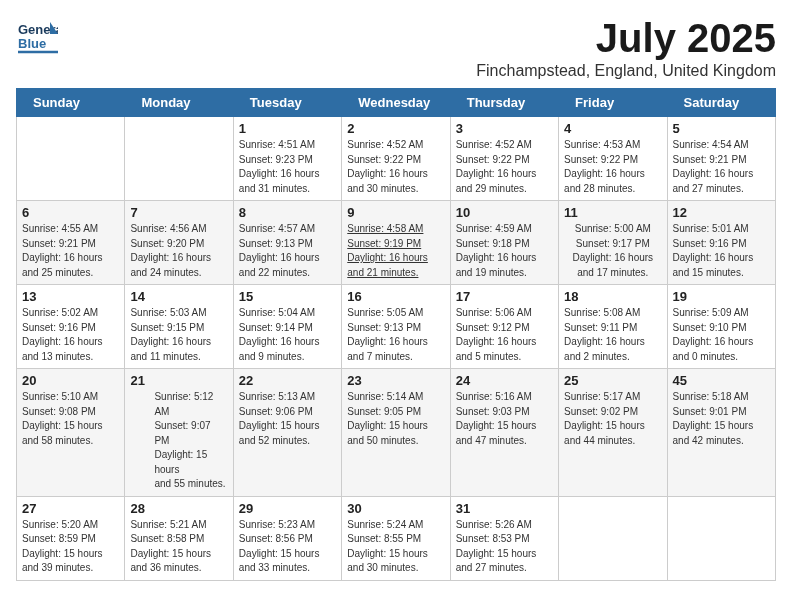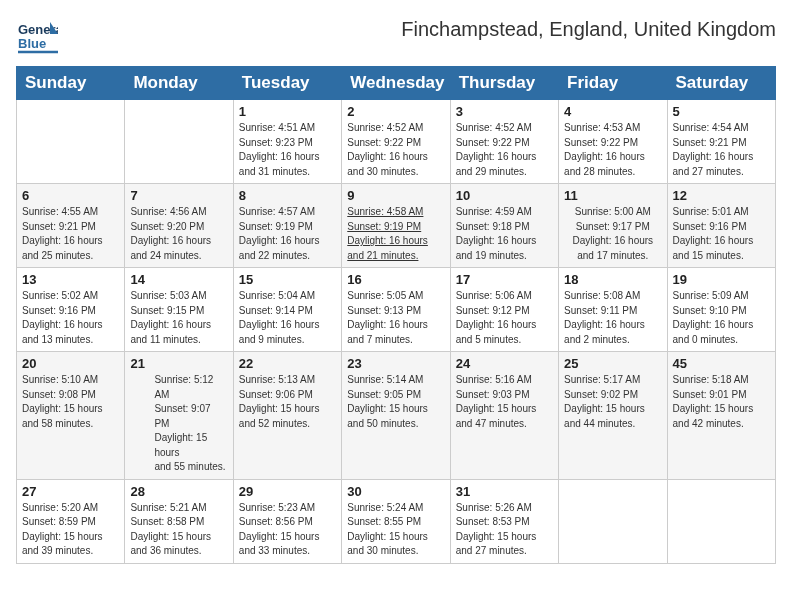--- a/index.html
+++ b/index.html
@@ -24,35 +24,35 @@
     .title-area {
       text-align: right;
     }
     .month-year {
       font-size: 40px;
       font-weight: bold;
       color: #1a1a1a;
       line-height: 1.1;
     }
     .location {
-      font-size: 20px;
+      font-size: 16px;
       color: #333;
       margin-top: 2px;
     }
     table {
       width: 100%;
       border-collapse: collapse;
       table-layout: fixed;
     }
     thead th {
       background: #2e6da4;
       color: #fff;
-      font-size: 17px;
+      font-size: 13px;
       font-weight: bold;
-      padding: 6px 8px;
+      padding: 6px 16px;
       text-align: left;
       border: 1px solid #2e6da4;
     }
     tbody td {
       border: 1px solid #ccc;
       vertical-align: top;
       padding: 4px 5px;
       font-size: 10.5px;
       color: #222;
       height: 80px;
@@ -92,20 +92,21 @@
     <div class="logo-wrapper">
       <svg width="42" height="42" viewBox="0 0 42 42">
         <text x="2" y="18" font-family="Arial" font-size="13" font-weight="bold" fill="#1a3a5c">General</text>
         <text x="2" y="32" font-family="Arial" font-size="13" font-weight="bold" fill="#2e6da4">Blue</text>
         <polygon points="34,6 42,18 34,18" fill="#2e6da4"></polygon>
         <line x1="2" y1="36" x2="42" y2="36" stroke="#2e6da4" stroke-width="2.5"></line>
       </svg>
     </div>
   </div>
   <div class="title-area">
+    <div class="month-year">July 2025</div>
     <div class="location">Finchampstead, England, United Kingdom</div>
   </div>
 </div>
 
 <table>
   <thead>
     <tr>
     <th>Sunday</th>
         <th>Monday</th>
         <th>Tuesday</th>
@@ -166,21 +167,21 @@
         <td>
           <span class="day-number">7</span>
           <div class="day-info" style="white-space: pre-line;">Sunrise: 4:56 AM
 Sunset: 9:20 PM
 Daylight: 16 hours
 and 24 minutes.</div>
         </td>
         <td>
           <span class="day-number">8</span>
           <div class="day-info" style="white-space: pre-line;">Sunrise: 4:57 AM
-Sunset: 9:19 PM
+Sunset: 9:13 PM
 Daylight: 16 hours
 and 22 minutes.</div>
         </td>
         <td>
           <span class="day-number">9</span>
           <div class="day-info" style="white-space: pre-line; text-decoration: underline;">Sunrise: 4:58 AM
 Sunset: 9:19 PM
 Daylight: 16 hours
 and 21 minutes.</div>
         </td>

